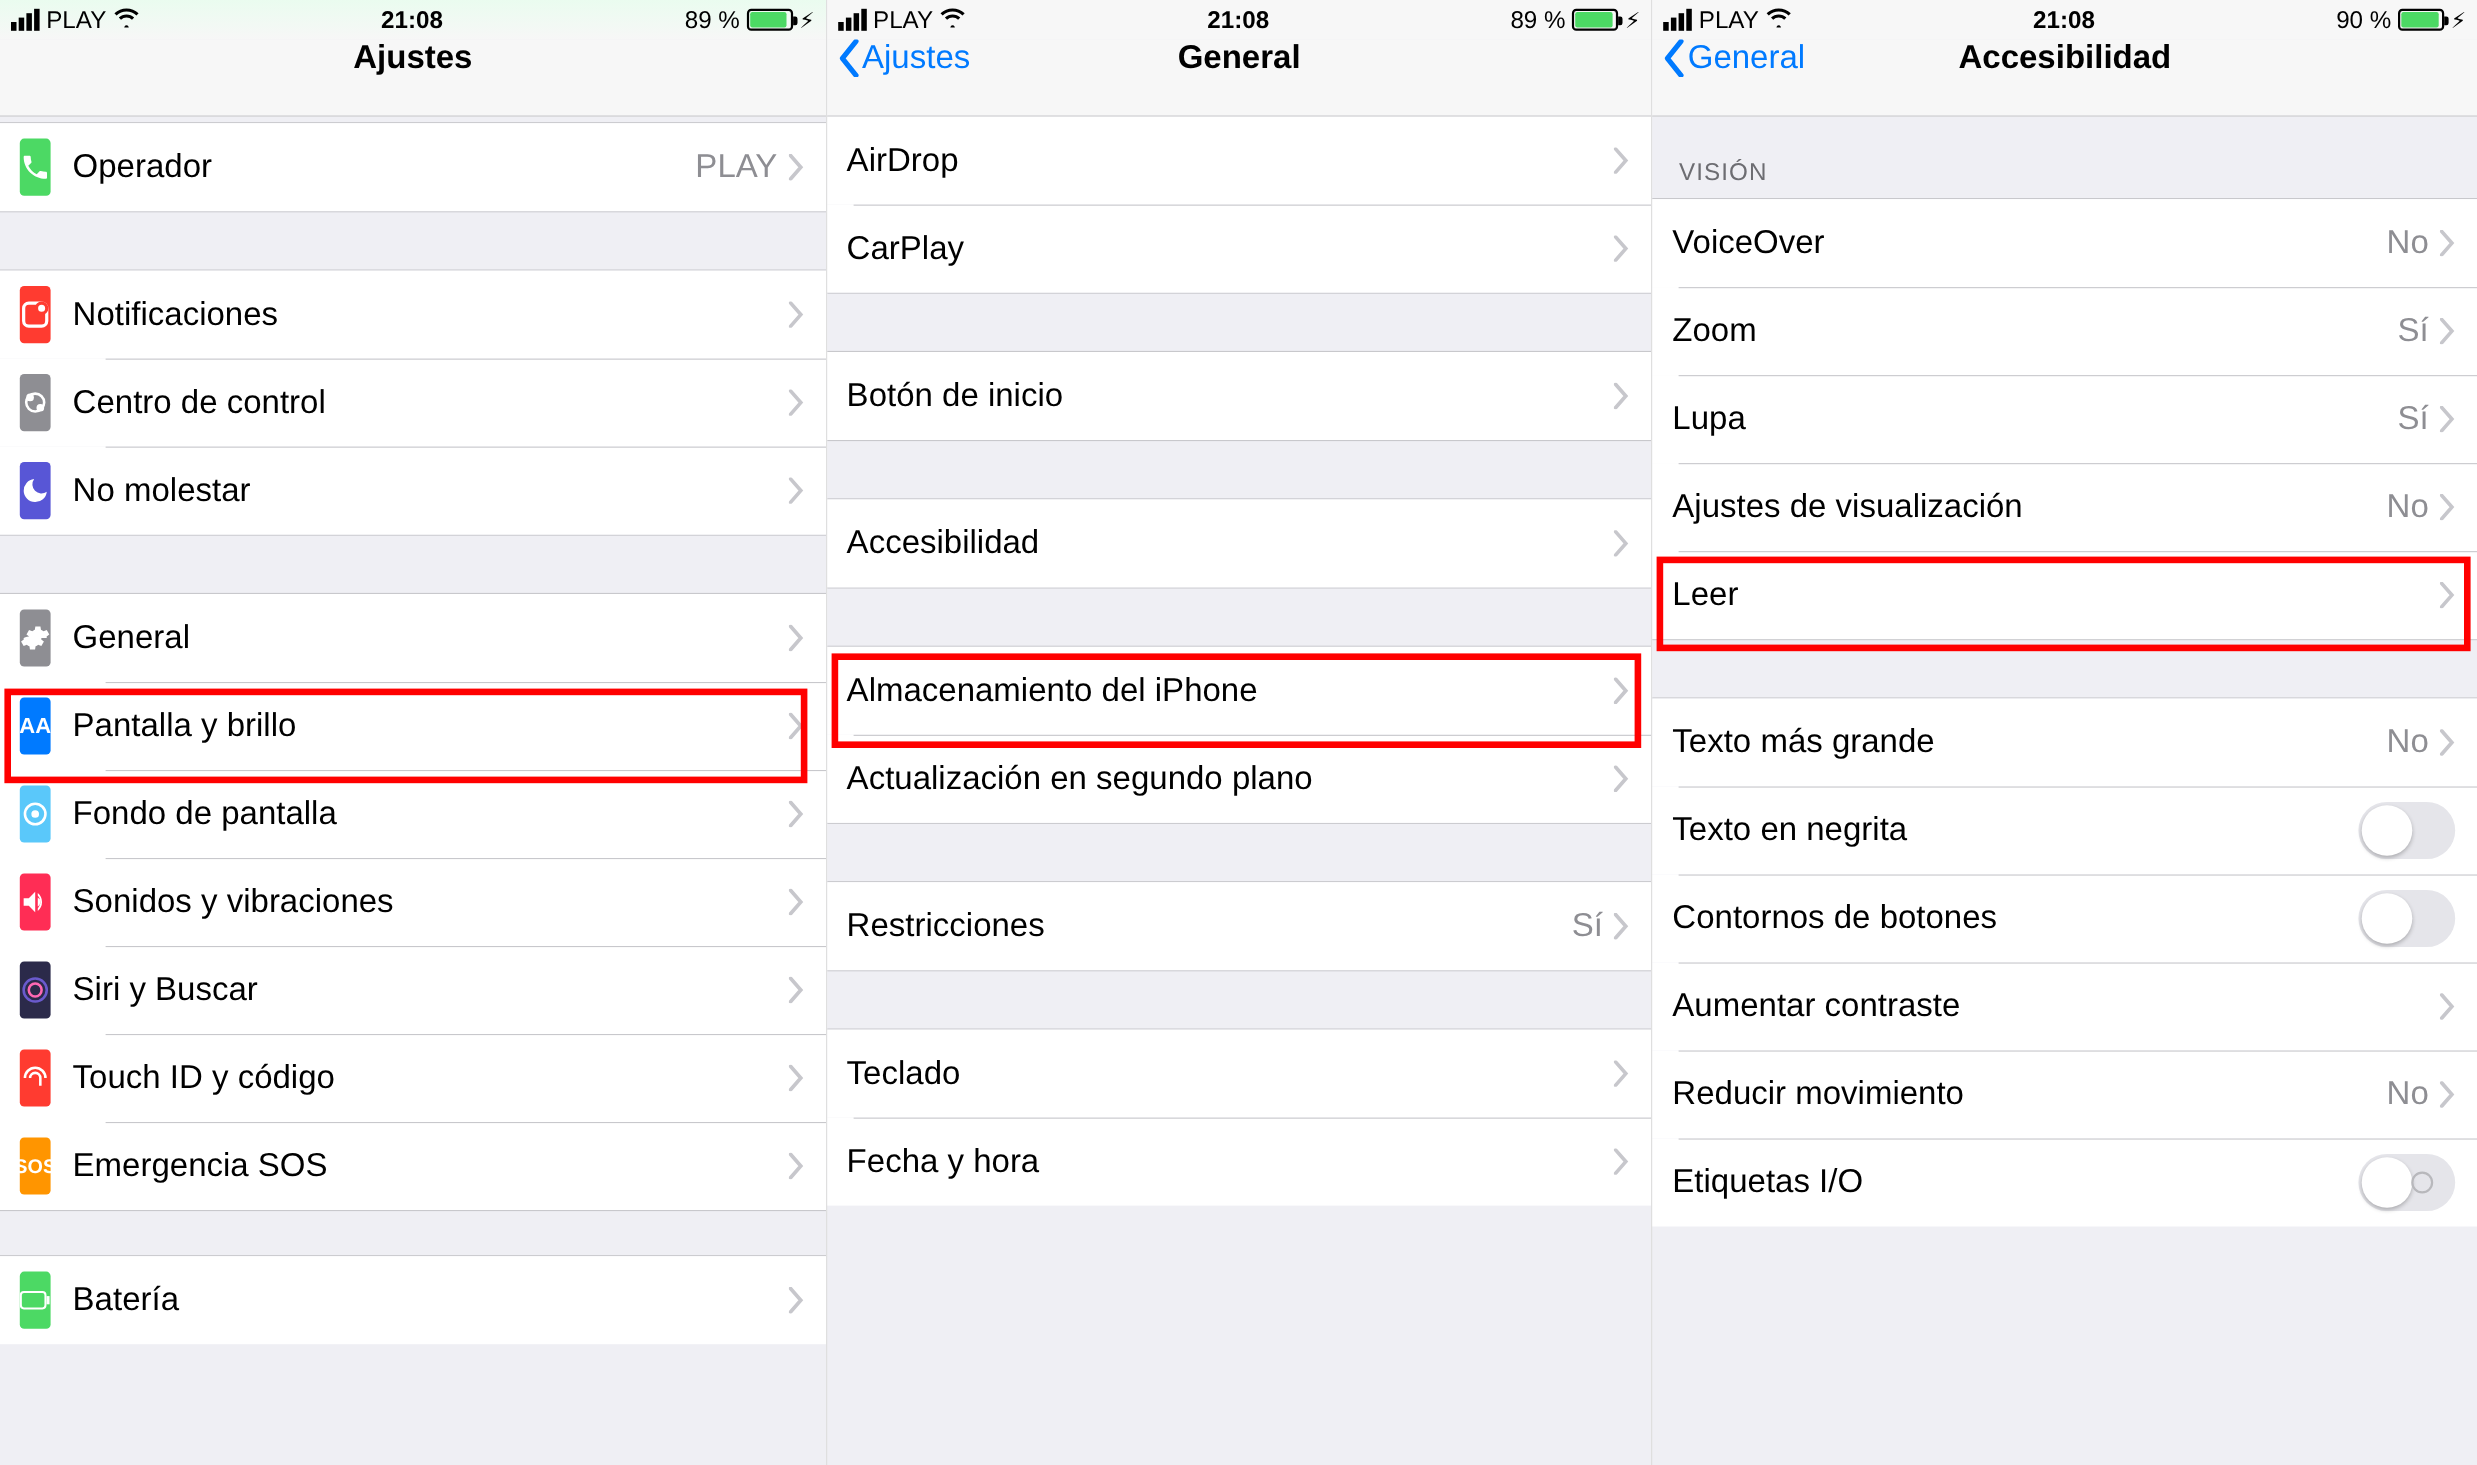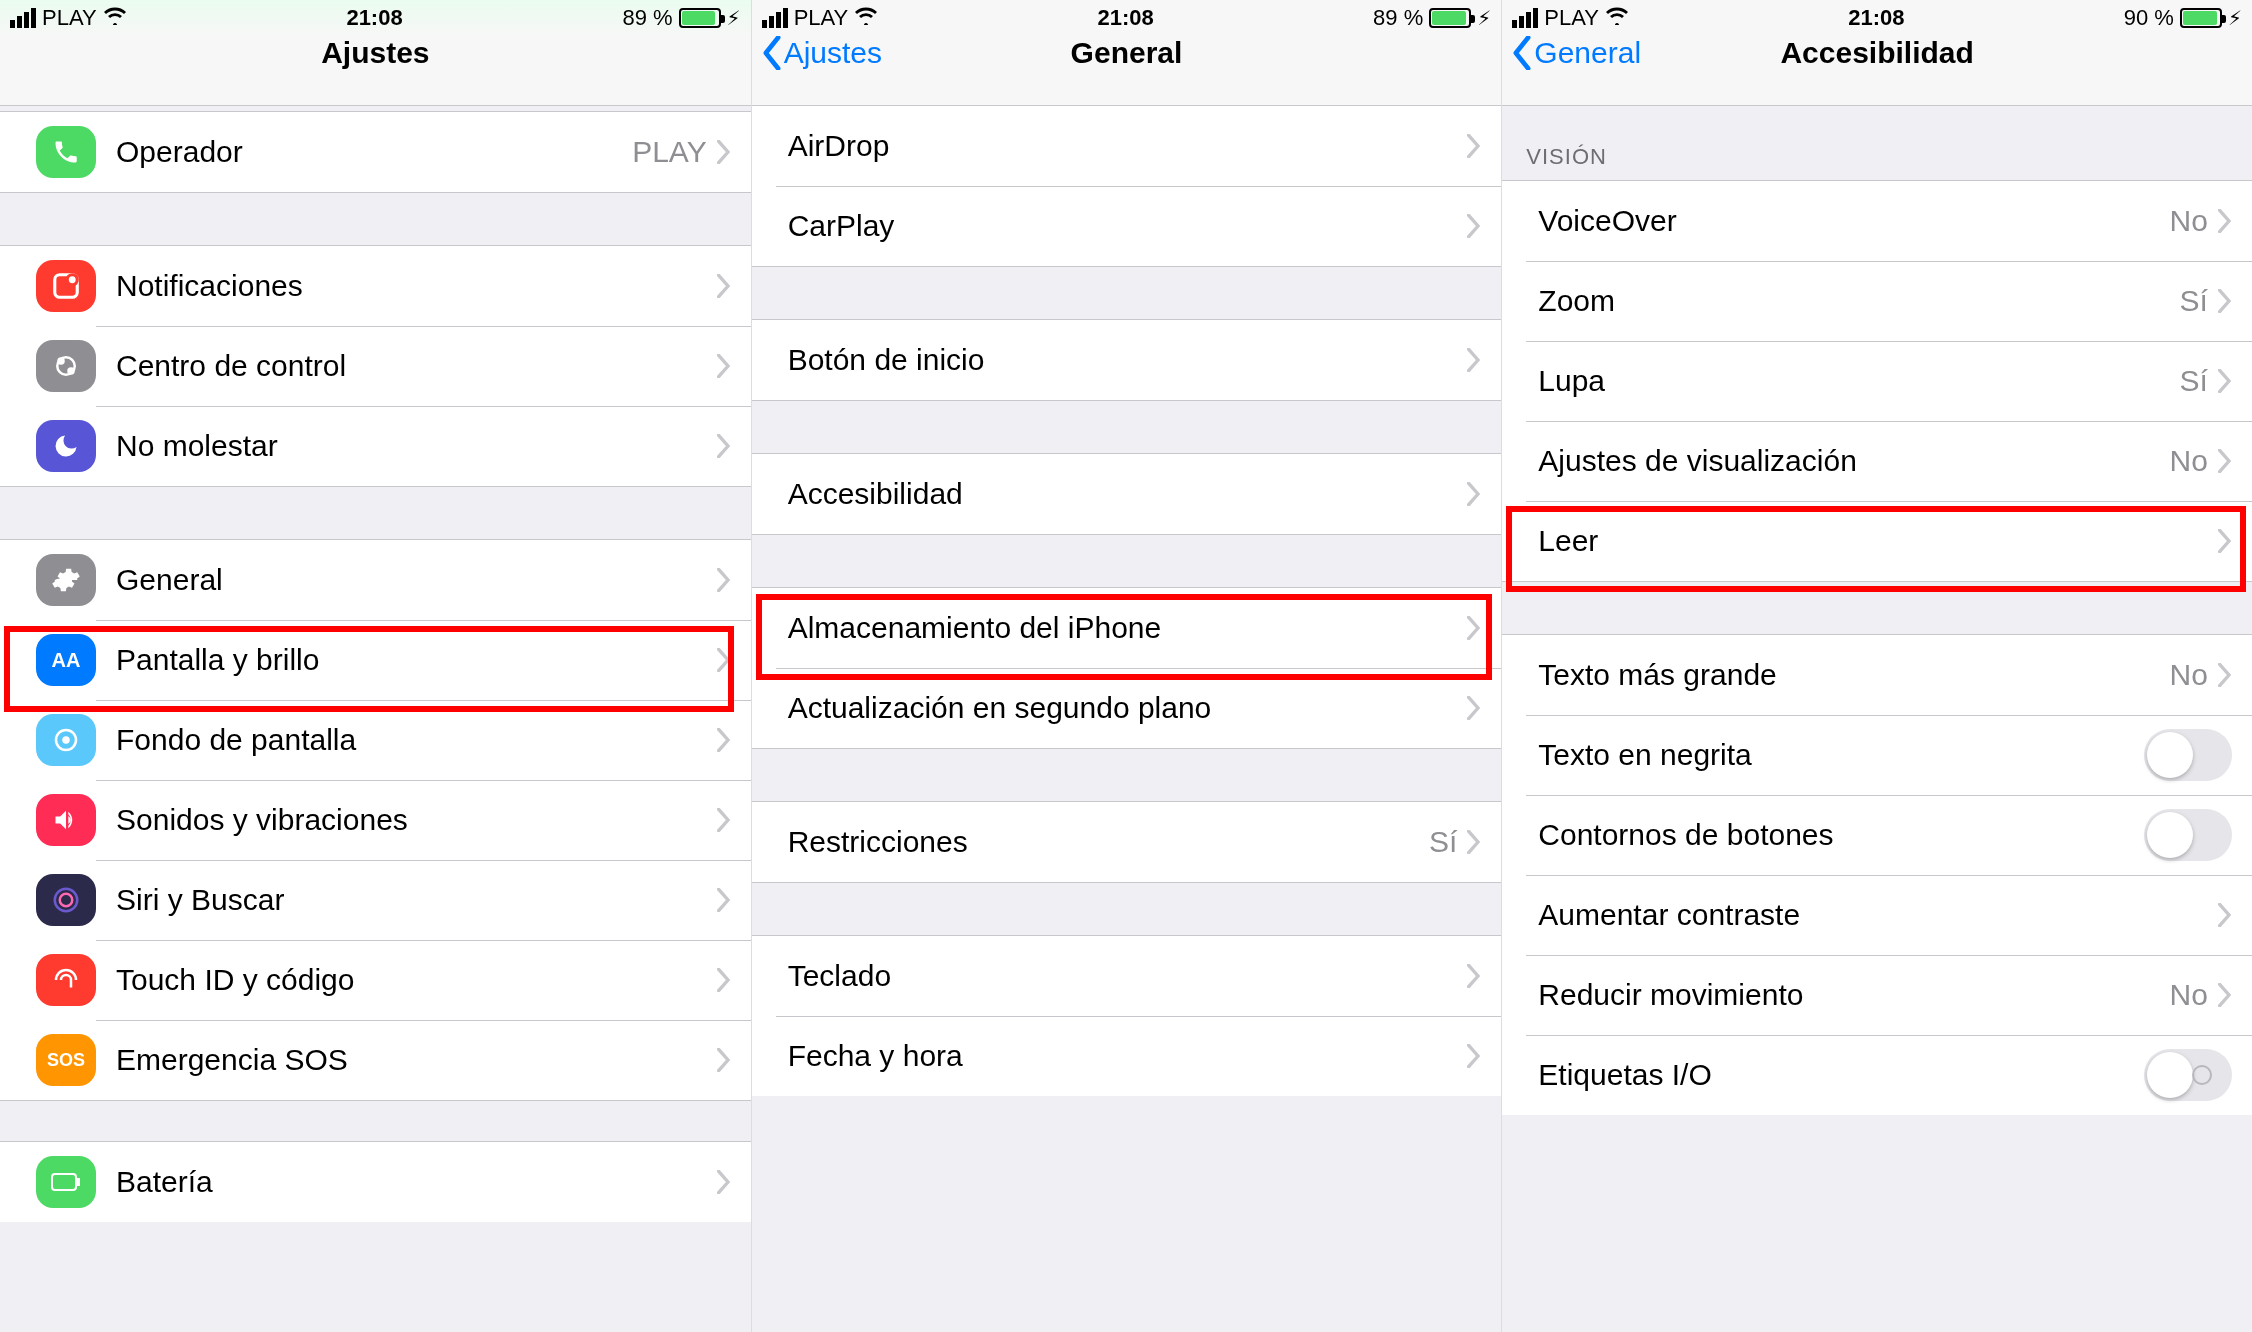--- a/index.html
+++ b/index.html
@@ -86,36 +86,36 @@
     background: #efeff4;
   }
   .gap { height: 52px; background: #efeff4; border-top:1px solid #c8c8cc; border-bottom:1px solid #c8c8cc; box-sizing: content-box; }
   .gap.short { height: 40px; }
 
   .row {
     background: #fff;
     min-height: 80px;
     display: flex;
     align-items: center;
-    padding: 0 20px 0 36px;
+    padding: 0 20px 0 18px;
     font-size: 30px;
     color: #000;
     position: relative;
   }
   .row + .row::before {
     content:'';
     position:absolute;
     left: 24px; right:0; top:0;
     height:1px;
     background:#c8c8cc;
   }
   .row.with-icon + .row.with-icon::before { left: 96px; }
   .row .icon {
-    width: 60px; height: 52px;
-    border-radius: 17px;
+    width: 28px; height: 52px;
+    border-radius: 4px;
     margin-right: 20px;
     display:flex; align-items:center; justify-content:center;
     color:#fff; font-size:28px;
     flex-shrink:0;
   }
   .row .label { flex: 1; }
   .row .value { color: #8e8e93; font-size: 30px; margin-right: 10px;}
   .row .chevron { color:#c7c7cc; }
   .row .chevron svg { width: 14px; height:24px; display:block; }
 

